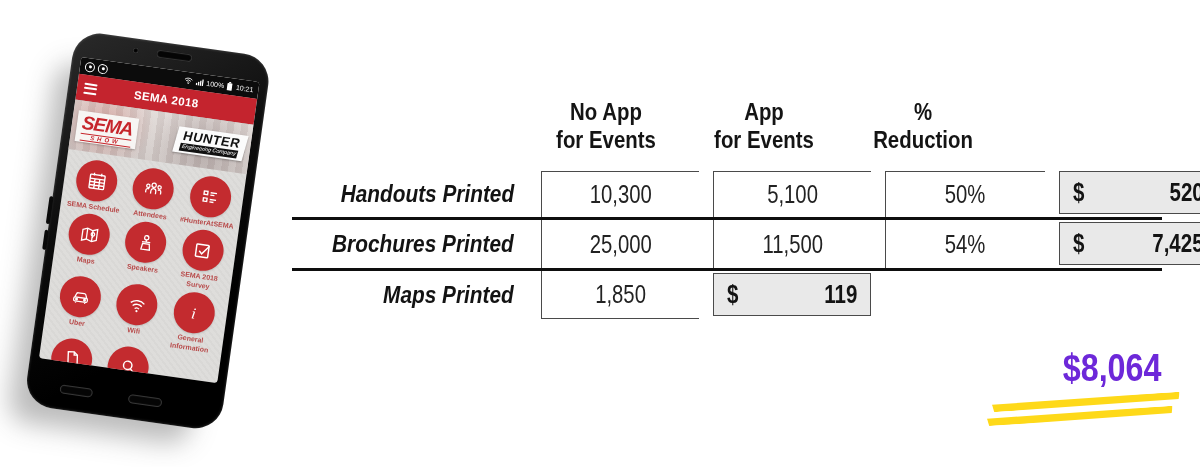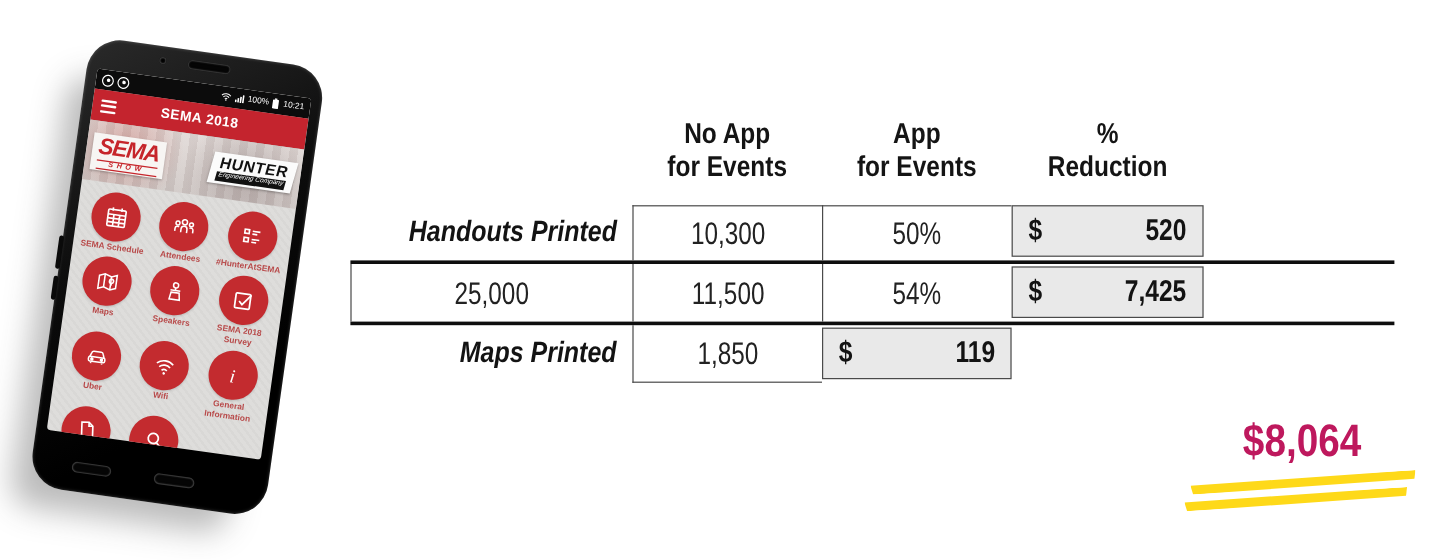--- a/index.html
+++ b/index.html
@@ -64,41 +64,41 @@
   .glabel{margin-top:2px;font-size:7px;font-weight:bold;color:#b84a4a;text-align:center;
           line-height:1.2;max-width:56px;}
 
   
   .tablewrap{position:absolute;left:292px;top:96px;width:870px;}
   .tgrid{display:grid;grid-template-columns:235px 158px 158px 160px 159px;}
   .theader{height:75px;align-items:start;}
   .thcell{text-align:center;padding-top:2px;}
   .thline{display:block;font-weight:bold;font-size:24px;color:#141414;line-height:28px;
           transform:scaleX(.85);transform-origin:center;white-space:nowrap;}
-  .trow{height:46px;}
+  .trow{height:46px;gap:14px;}
   .trow2,.trow3{height:48px;}
   .trow + .trow{border-top:3px solid #0e0e0e;}
   .tcell{display:flex;align-items:center;justify-content:center;position:relative;}
   .lblcell{justify-content:flex-end;padding-right:13px;}
   .rowlabel{font-weight:bold;font-style:italic;font-size:24.5px;color:#131313;white-space:nowrap;
           transform:scaleX(.85);transform-origin:right center;}
   .datacell{border-left:1.5px solid #4a4a4a;}
   .row1 .datacell{border-top:1.5px solid #4a4a4a;}
   .row3 .datacell{border-bottom:1.5px solid #4a4a4a;}
   .numval{font-size:26px;color:#222;white-space:nowrap;transform:scaleX(.78);transform-origin:center;}
   .costcell{padding:0;display:block;}
   .costbox{position:absolute;left:0;right:0;top:2px;bottom:3px;background:#e9e9e9;
           border:1.2px solid #4a4a4a;display:flex;align-items:center;
           justify-content:space-between;padding:0 13px;}
   .row1 .costbox{top:0;}
   .dollar{font-weight:bold;font-size:25px;color:#131313;transform:scaleX(.82);transform-origin:left center;}
   .costval{font-weight:bold;font-size:25px;color:#131313;transform:scaleX(.82);transform-origin:right center;}
 
-  .total{position:absolute;left:1000px;top:347px;width:170px;text-align:center;
-         font-weight:bold;font-size:38px;color:#be185d;}
+  .total{position:absolute;left:1000px;top:347px;width:170px;text-align:right;
+         font-weight:bold;font-size:38px;color:#6d28d9;}
   .total span{display:inline-block;transform:scaleX(.85);white-space:nowrap;}
   .hl{position:absolute;height:10px;background:#fed919;transform:rotate(-3.2deg);
       clip-path:polygon(0 25%,100% 0,99.3% 72%,1% 100%);}
   .hl1{left:992px;top:397px;width:188px;}
   .hl2{left:987px;top:411px;width:186px;}
 </style>
 </head>
 <body>
 
 <div class="canvas">
@@ -328,31 +328,37 @@
     </div>
 
     <div class="tgrid trow row1">
       <div class="tcell lblcell">
           <span class="rowlabel">Handouts Printed</span>
         </div>
       <div class="tcell datacell">
           <span class="numval">10,300</span>
         </div>
       <div class="tcell datacell">
+          <span class="numval">5,100</span>
+        </div>
+      <div class="tcell datacell">
           <span class="numval">50%</span>
         </div>
       <div class="tcell costcell">
           <div class="costbox">
         <span class="dollar">$</span>
         <span class="costval">520</span>
           </div>
         </div>
     </div>
 
     <div class="tgrid trow trow2">
+      <div class="tcell lblcell">
+          <span class="rowlabel">Brochures Printed</span>
+        </div>
       <div class="tcell datacell">
           <span class="numval">25,000</span>
         </div>
       <div class="tcell datacell">
           <span class="numval">11,500</span>
         </div>
       <div class="tcell datacell">
           <span class="numval">54%</span>
         </div>
       <div class="tcell costcell">

